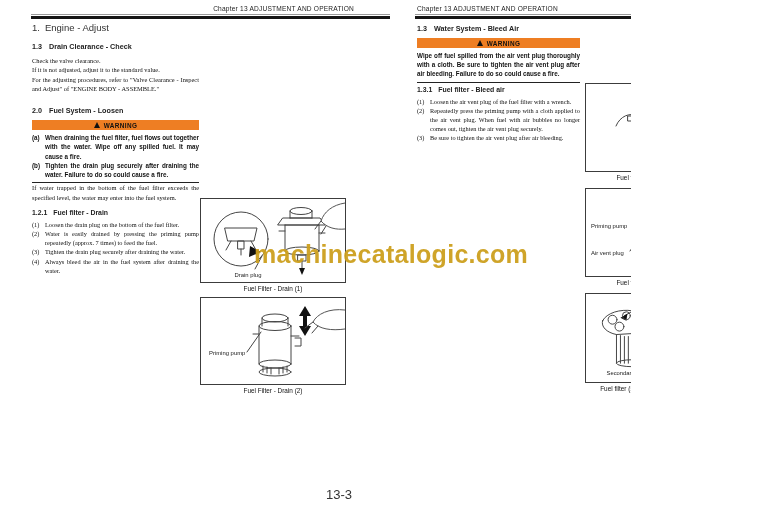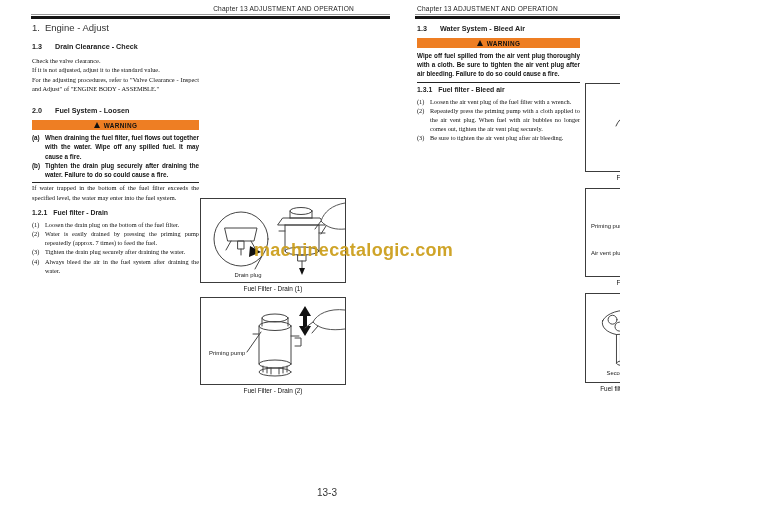--- a/index.html
+++ b/index.html
@@ -1,36 +1,36 @@
 <!DOCTYPE html>
 <html><head>
 <meta charset="utf-8">
 <style>
   html,body{margin:0;padding:0;background:#ffffff;}
   .sheet{position:relative;width:620px;height:510px;background:#ffffff;overflow:hidden;
-         font-family:"Liberation Sans",sans-serif;color:#222;}
+         font-family:"Liberation Sans",sans-serif;color:#222;padding-left:11px;}
 
   
   .pg-header{position:absolute;top:5px;font-size:6.6px;letter-spacing:.2px;color:#222;white-space:nowrap;}
   .hdr-left{left:30px;width:324px;text-align:right;}
   .hdr-right{left:417px;}
   .hdr-rule{position:absolute;top:14px;border-top:1px solid #9a9a9a;}
   .hdr-rule::after{content:"";display:block;height:2.6px;background:#151515;margin-top:1.2px;}
   .rule-left{left:31px;width:359px;}
   .rule-right{left:415px;width:318px;}
 
   
   .col{position:absolute;top:22px;width:167px;}
   .col-left{left:32px;}
   .col-right{left:417px;top:24px;width:163px;}
 
   .h1{font-size:9.5px;font-weight:500;color:#333;margin:0 0 7px 0;}
   .h1 .num{margin-right:5px;}
   .h2{font-size:7.2px;font-weight:600;color:#222;margin:9px 0 5px 0;}
-  .h2 .num{margin-right:13px;}
+  .h2 .num{margin-right:7px;}
   .h3{font-size:6.9px;font-weight:600;color:#222;margin:7px 0 4px 0;}
   .h3 .num{margin-right:6px;}
 
   .serif{font-family:"Liberation Serif",serif;font-size:6.4px;line-height:9.3px;color:#111;}
   p.serif{margin:0;text-align:justify;}
 
   .warnbox{margin:4px 0 0 0;}
   .warn-banner{height:10px;background:#EE7E23;display:flex;align-items:center;justify-content:center;gap:4px;}
   .warn-tri{width:0;height:0;border-left:3.5px solid transparent;border-right:3.5px solid transparent;
             border-bottom:6.5px solid #111;}
@@ -57,24 +57,24 @@
   .fig-r1{left:585px;top:83px;width:148px;}  .fig-r1 .figbox{height:89px;}
   .fig-r2{left:585px;top:188px;width:148px;} .fig-r2 .figbox{height:89px;}
   .fig-r3{left:585px;top:293px;width:148px;} .fig-r3 .figbox{height:90px;}
   .figbox svg{display:block;width:100%;height:100%;}
   .figbox svg *{stroke:#454545;fill:none;stroke-width:1;stroke-linecap:round;stroke-linejoin:round;}
   .figbox svg .solid{fill:#111;stroke:none;}
   .figbox svg .hand{fill:#fff;stroke:#555;}
   .figbox svg text{font-family:"Liberation Sans",sans-serif;font-size:5.9px;fill:#222;stroke:none;}
 
   
-  .watermark{position:absolute;left:254px;top:240px;font-size:18px;font-weight:700;
+  .watermark{position:absolute;left:254px;top:240px;font-size:25px;font-weight:700;
              color:#CDA01E;letter-spacing:.3px;opacity:.95;z-index:5;white-space:nowrap;}
 
-  .pageno{position:absolute;top:487px;width:44px;text-align:left;font-size:10px;color:#333;}
+  .pageno{position:absolute;top:487px;width:44px;text-align:center;font-size:13px;color:#333;}
   .pn-left{left:317px;} .pn-right{left:411px;margin-top:29px;}
 </style>
 </head>
 <body>
 
 <div class="sheet">
 
   <div class="pg-header hdr-left">Chapter 13  ADJUSTMENT AND OPERATION</div>
   <div class="hdr-rule rule-left"></div>
 

